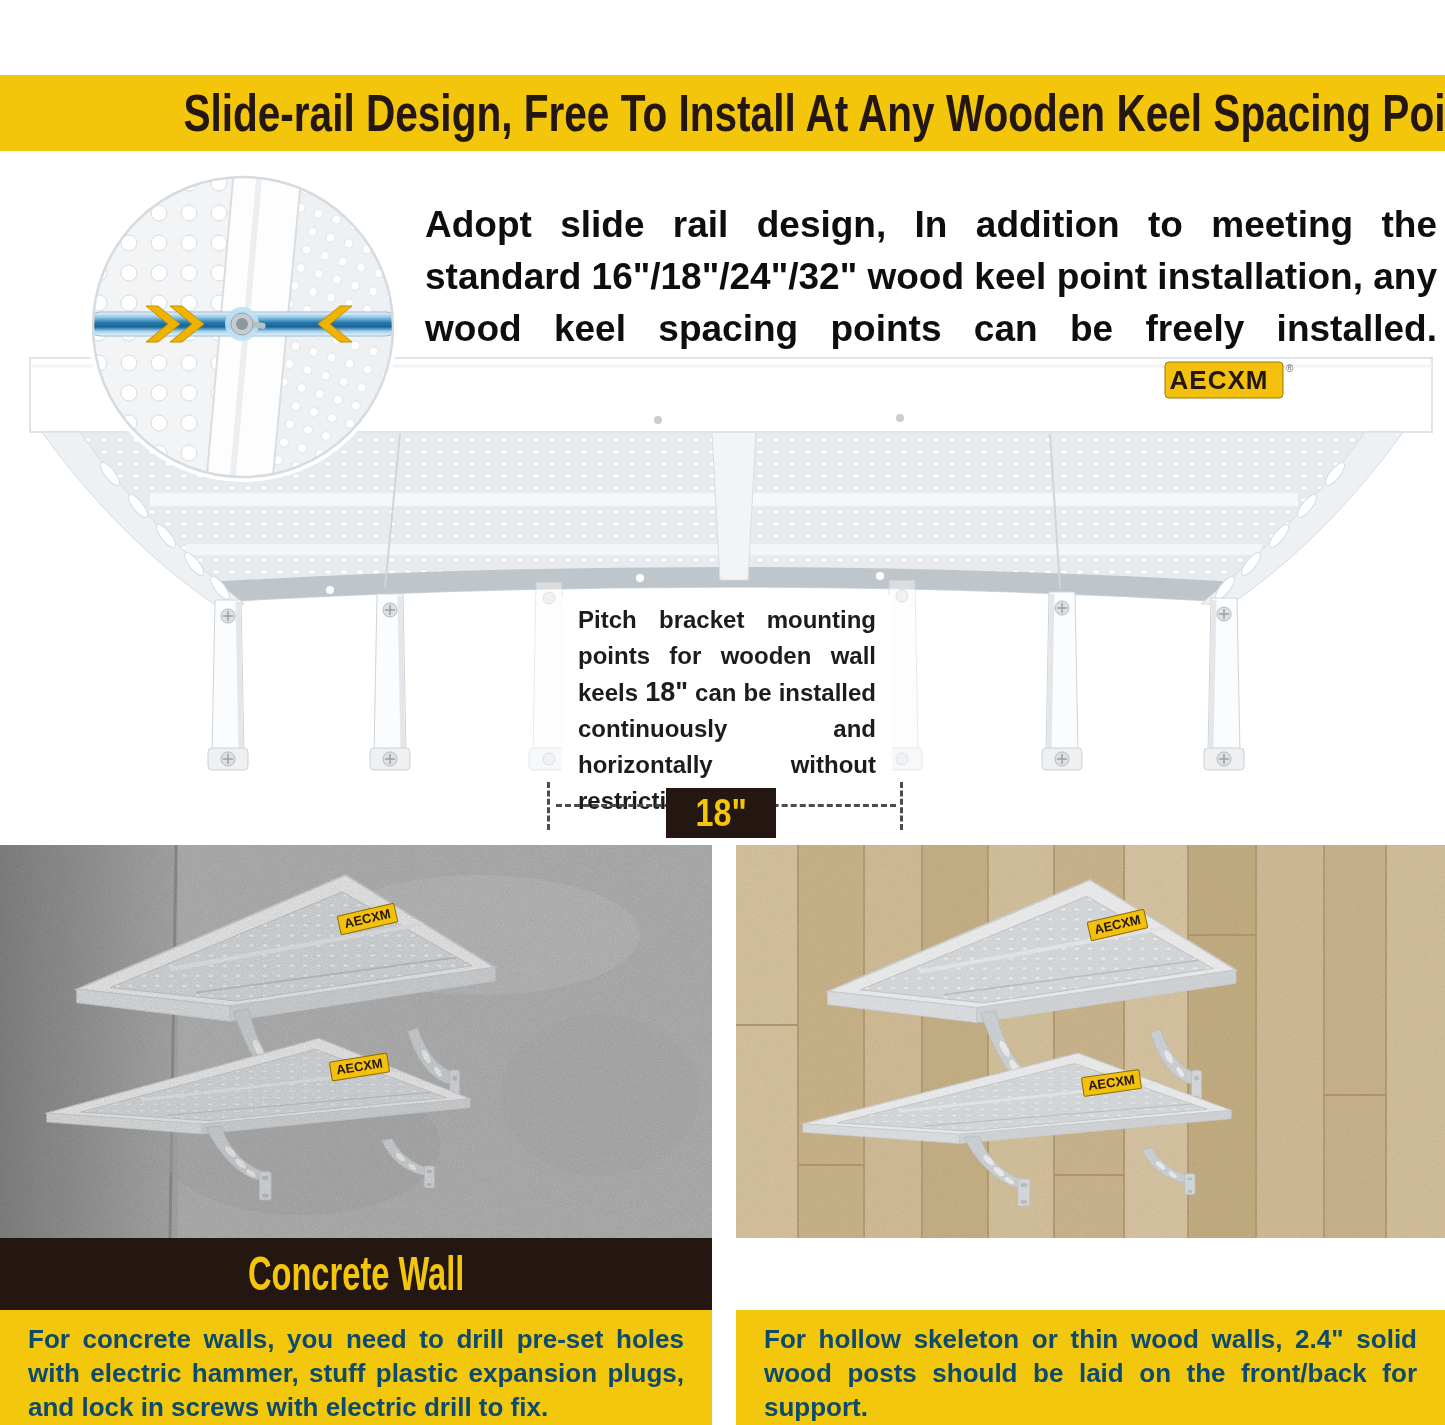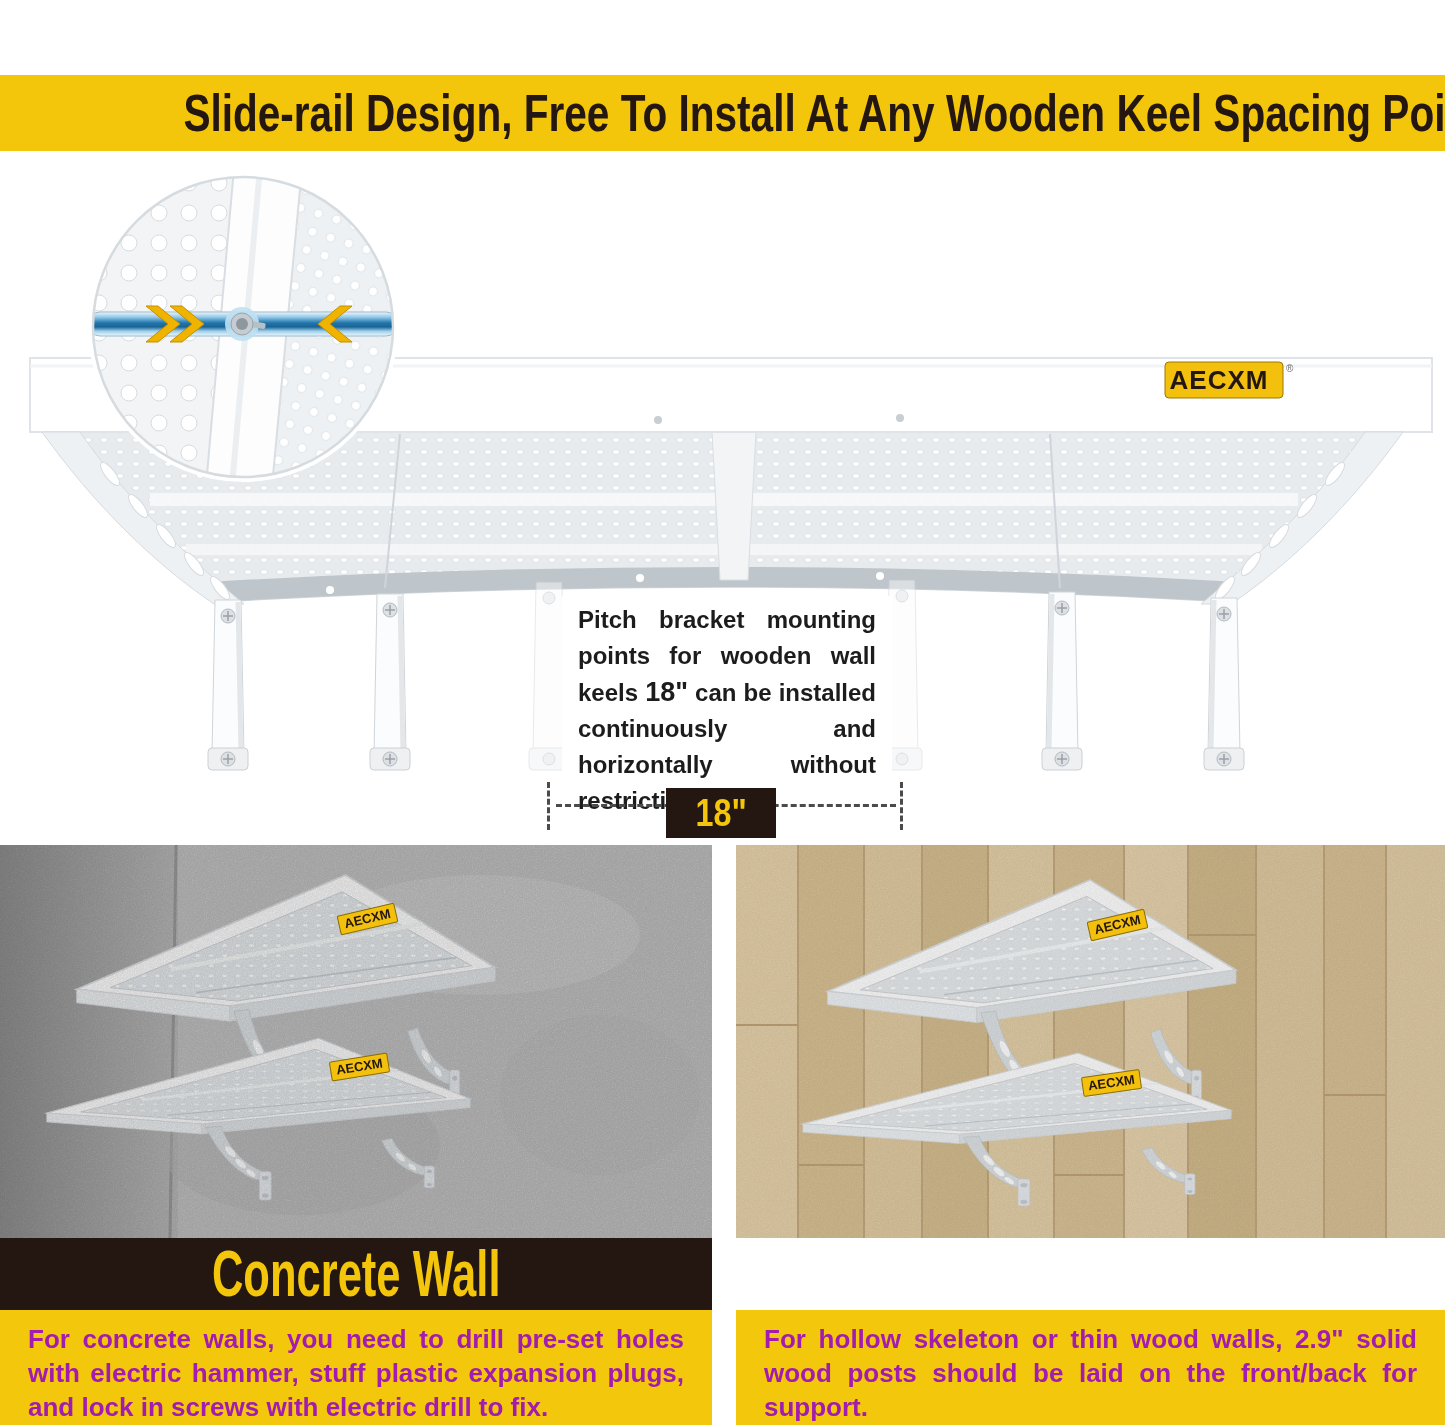--- a/index.html
+++ b/index.html
@@ -35,36 +35,37 @@
   
   .shelf-svg{position:absolute;left:0;top:350px;}
   .callout-svg{position:absolute;left:84px;top:168px;}
 
   
   .panel{position:absolute;top:845px;height:580px;}
   .panel-left{left:0;width:712px;}
   .panel-right{left:736px;width:709px;}
   .photo{position:absolute;top:0;left:0;}
   .ptitle{position:absolute;top:393px;left:0;width:100%;height:88px;background:#241712;
-      text-align:center;line-height:72px;font-size:64px;font-weight:bold;color:#F3C50B;white-space:nowrap;}
+      text-align:center;line-height:72px;font-size:48px;font-weight:bold;color:#F3C50B;white-space:nowrap;}
   .ptitle .cond{transform:scaleX(0.68);}
   .pdesc{position:absolute;top:465px;left:0;width:100%;height:115px;background:#F3C70B;
       box-sizing:border-box;padding:12px 28px 5px 28px;font-size:26px;font-weight:bold;
-      color:#a21caf;line-height:34px;text-align:justify;}
+      color:#0c4a6e;line-height:34px;text-align:justify;}
 
   .badge{position:absolute;background:#F2C00D;border:1px solid #8a6d00;border-radius:2px;
       color:#241712;font-weight:bold;font-size:13px;line-height:18px;padding:0 5px;white-space:nowrap;}
 </style>
 </head>
 <body>
 
 <div class="page">
 
   <div class="banner"><span class="cond">Slide-rail Design, Free To Install At Any Wooden Keel Spacing Point</span></div>
 
+  <div class="para">Adopt slide rail design, In addition to meeting the standard 16"/18"/24"/32" wood keel point installation, any wood keel spacing points can be freely installed.</div>
 
   <svg class="shelf-svg" width="1445" height="470" viewBox="0 0 1445 470">
     <defs>
       <pattern id="mesh" width="16" height="12" patternUnits="userSpaceOnUse">
         <rect width="16" height="12" fill="#e7ebee"></rect>
         <ellipse cx="8" cy="6" rx="3.6" ry="2.4" fill="#ffffff" stroke="#cdd3d8" stroke-width="0.6"></ellipse>
       </pattern>
     </defs>
 
     <path d="M62,82 L1398,82 L1233,252 Q722,222 215,252 Z" fill="url(#mesh)" stroke="#cfd5da" stroke-width="1.5"></path>
@@ -305,16 +306,16 @@
           <line x1="452" y1="90" x2="520" y2="90"></line>
         <line x1="588" y1="250" x2="650" y2="250"></line>
           <line x1="62" y1="320" x2="128" y2="320"></line>
       </g>
       <use href="#shelf3d" transform="translate(85,30) scale(0.82)"></use>
       <use href="#shelf3d" transform="translate(60,205) scale(0.86,0.52)"></use>
       <rect width="709" height="393" filter="url(#grain)" opacity="0.10"></rect>
     </svg>
     <div class="badge" style="left:352px;top:70px;transform:rotate(-13deg);">AECXM</div>
     <div class="badge" style="left:346px;top:228px;transform:rotate(-8deg);">AECXM</div>
-    <div class="pdesc">For hollow skeleton or thin wood walls, 2.9" solid wood posts should be laid on the front/back for support.</div>
+    <div class="pdesc">For hollow skeleton or thin wood walls, 2.4" solid wood posts should be laid on the front/back for support.</div>
   </div>
 
 </div>
 
 </body></html>

